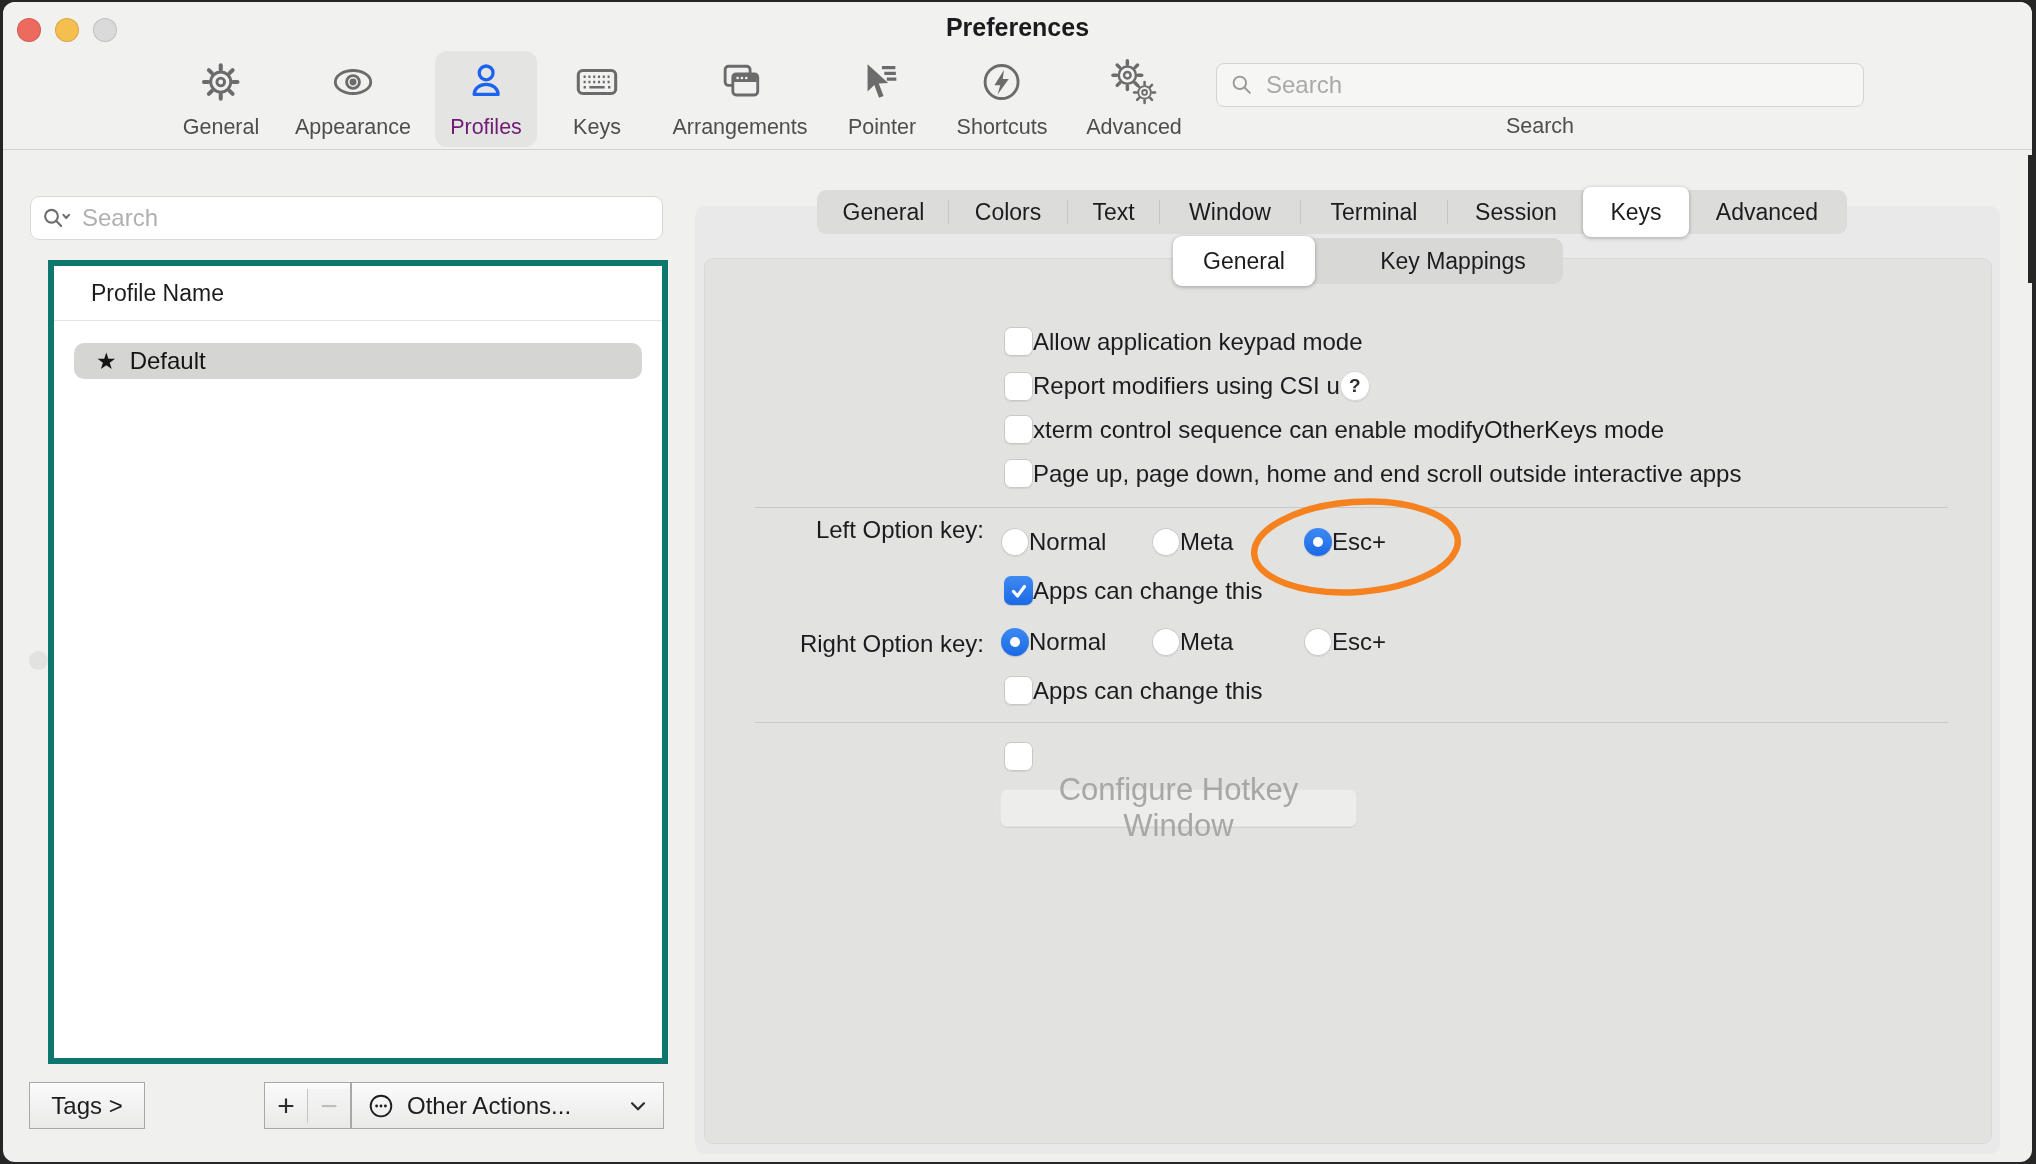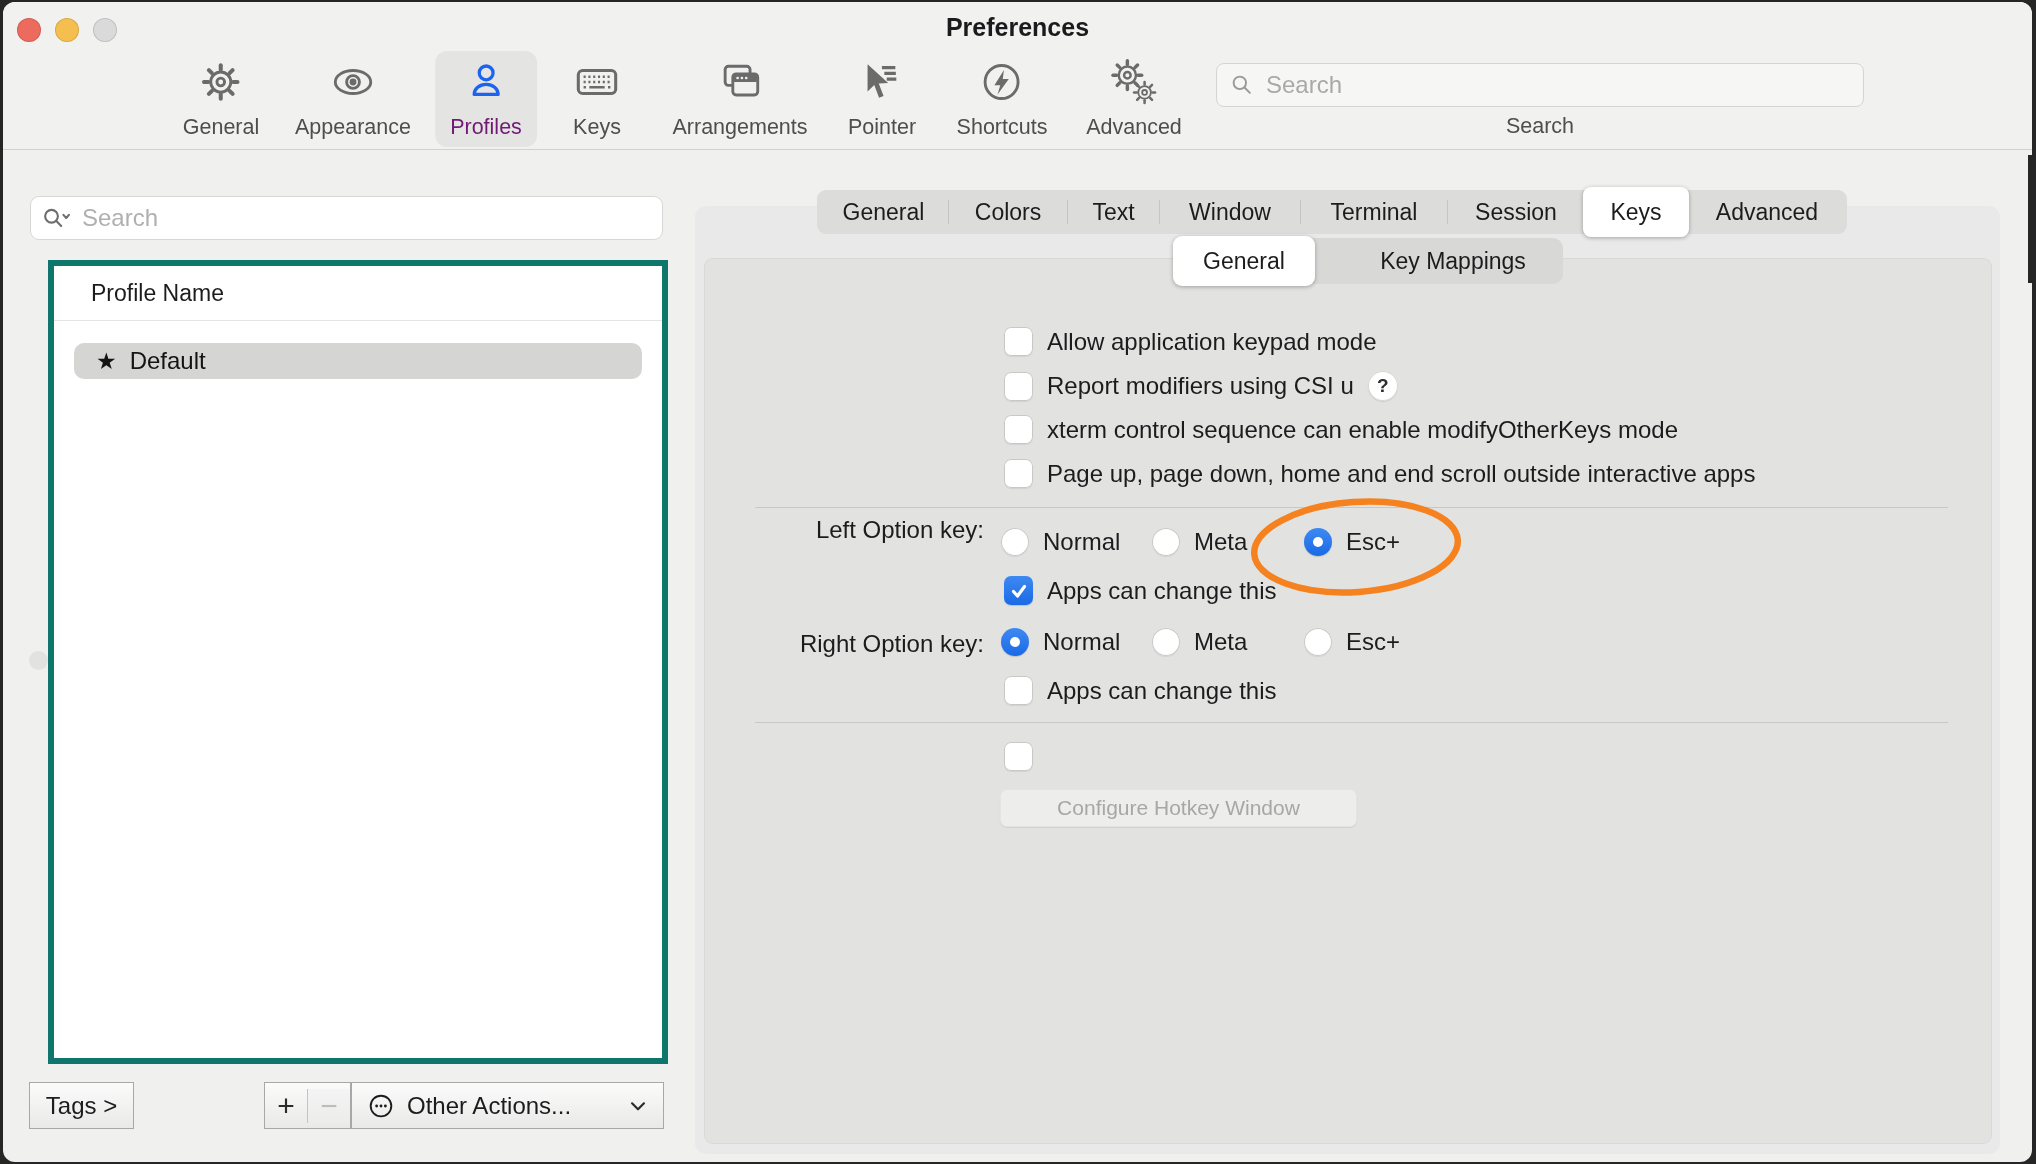--- a/index.html
+++ b/index.html
@@ -25,46 +25,46 @@
   .tb-search-label{position:absolute;top:112px;left:1213px;width:648px;text-align:center;font-size:21.5px;color:#4e4e4e;}
   
   .side-search{position:absolute;left:27px;top:194px;width:633px;height:44px;box-sizing:border-box;background:#fff;border:1px solid #d7d7d6;border-radius:9px;display:flex;align-items:center;padding:0 10px;gap:8px;color:#6e6e6e;}
   .listbox{position:absolute;left:45px;top:258px;width:620px;height:804px;box-sizing:border-box;background:#fff;border:6px solid #0f766e;}
   .list-header{height:54px;line-height:54px;padding-left:37px;font-size:23px;color:#1c1c1e;}
   .list-div{height:1px;background:#e4e4e4;}
   .profile-row{margin:22px 20px 0;height:36px;border-radius:10px;background:#d5d5d4;display:flex;align-items:center;padding-left:22px;gap:13px;font-size:24px;color:#141414;}
   .star{font-size:23px;line-height:1;}
   .splitter-dot{position:absolute;left:26px;top:649px;width:19px;height:19px;border-radius:50%;background:#e2e2e1;}
   .pushbtn{position:absolute;top:1080px;height:47px;box-sizing:border-box;background:linear-gradient(#fbfbfb,#e9e9e8);border:1.5px solid #a8a8a7;color:#1c1c1e;font-size:24px;display:flex;align-items:center;justify-content:center;}
-  .btn-tags{left:26px;width:105px;}
+  .btn-tags{left:26px;width:116px;}
   .grp-addrem{left:261px;width:87px;display:flex;padding:0;}
   .grp-addrem .half{flex:1;display:flex;align-items:center;justify-content:center;font-size:30px;color:#2b2b2b;}
   .grp-addrem .half.dim{color:#bdbdbc;border-left:1.5px solid #c4c4c3;background:linear-gradient(#f4f4f4,#ececeb);}
   .btn-popup{left:348px;width:313px;justify-content:flex-start;padding:0 14px;gap:11px;}
   .btn-popup .chev{position:absolute;right:12px;color:#2b2b2b;}
   
   .panel-outer{position:absolute;left:692px;top:204px;width:1305px;height:948px;background:#eae9e9;border-radius:11px;}
   .panel-inner{position:absolute;left:701px;top:256px;width:1288px;height:886px;background:#e2e2e1;border-radius:9px;box-shadow:inset 0 0 0 1px rgba(0,0,0,.045);}
   .tabs{position:absolute;left:814px;top:188px;height:44px;background:#dcdcdb;border-radius:9px;display:flex;align-items:center;font-size:23px;color:#1c1c1e;padding:0 2px;}
   .tabs .seg{height:100%;display:flex;align-items:center;justify-content:center;position:relative;}
   .tabs .sep{width:1px;height:24px;background:#c5c5c4;}
   .tabs .seg.selected{background:#fff;border-radius:8px;height:50px;margin:-3px -1px;box-shadow:0 1px 4px rgba(0,0,0,.3);z-index:1;}
   .subtabs{position:absolute;left:1170px;top:236px;height:46px;background:#d8d8d7;border-radius:10px;display:flex;align-items:center;font-size:23px;color:#1c1c1e;}
   .subtabs .seg{height:100%;display:flex;align-items:center;justify-content:center;margin-left:28px;}
   .subtabs .seg.selected{background:#fff;border-radius:9px;height:50px;margin:-2px 0;box-shadow:0 1px 4px rgba(0,0,0,.3);}
-  .crow{position:absolute;display:flex;align-items:center;gap:14px;font-size:24px;color:#1c1c1e;white-space:nowrap;}
+  .crow{position:absolute;display:flex;align-items:center;font-size:24px;color:#1c1c1e;white-space:nowrap;}
   .cb{width:29px;height:29px;box-sizing:border-box;border-radius:7px;background:#fff;box-shadow:inset 0 0 0 1px #c8c8c7,0 1px 1px rgba(0,0,0,.07);flex:none;display:flex;align-items:center;justify-content:center;}
   .cb.checked{background:linear-gradient(#3e89f2,#1a6ae6);box-shadow:0 1px 1px rgba(0,0,0,.15);}
   .radio{width:28px;height:28px;box-sizing:border-box;border-radius:50%;background:#fff;box-shadow:inset 0 0 0 1px #c8c8c7,0 1px 1px rgba(0,0,0,.07);flex:none;}
   .radio.on{background:linear-gradient(#3e89f2,#1a6ae6);box-shadow:0 1px 1px rgba(0,0,0,.15);position:relative;}
   .radio.on::after{content:"";position:absolute;left:9px;top:9px;width:10px;height:10px;border-radius:50%;background:#fff;}
   .helpbtn{width:30px;height:30px;border-radius:50%;background:#fff;box-shadow:inset 0 0 0 1px #d4d4d3,0 1px 1px rgba(0,0,0,.1);border:none;font-size:19px;font-weight:700;color:#2e2e2e;display:flex;align-items:center;justify-content:center;font-family:inherit;}
   .hdiv{position:absolute;left:752px;width:1193px;height:1px;background:#c8c8c7;}
   .opt-label{position:absolute;width:285px;text-align:right;font-size:24px;color:#1c1c1e;white-space:nowrap;}
-  .btn-configure{position:absolute;left:997px;top:787px;width:357px;height:38px;background:#ededec;border-radius:7px;border:none;color:#a7a7a6;font-size:21px;display:flex;align-items:center;justify-content:center;box-shadow:inset 0 0 0 1px rgba(0,0,0,.035),0 1px 1px rgba(0,0,0,.08);font-family:inherit;}
+  .btn-configure{position:absolute;left:997px;top:787px;width:357px;height:38px;background:#ededec;border-radius:7px;border:none;color:#a7a7a6;font-size:31px;display:flex;align-items:center;justify-content:center;box-shadow:inset 0 0 0 1px rgba(0,0,0,.035),0 1px 1px rgba(0,0,0,.08);font-family:inherit;}
   .annot{position:absolute;left:1242px;top:492px;pointer-events:none;}
   .notch{position:absolute;right:0;top:155px;width:8px;height:128px;background:#262626;}
   .hidden-defs{position:absolute;width:0;height:0;overflow:hidden;}
 </style>
 </head>
 <body>
 
 <svg class="hidden-defs" xmlns="http://www.w3.org/2000/svg">
   <defs>
     <symbol id="sym-gear" viewBox="0 0 48 48">

